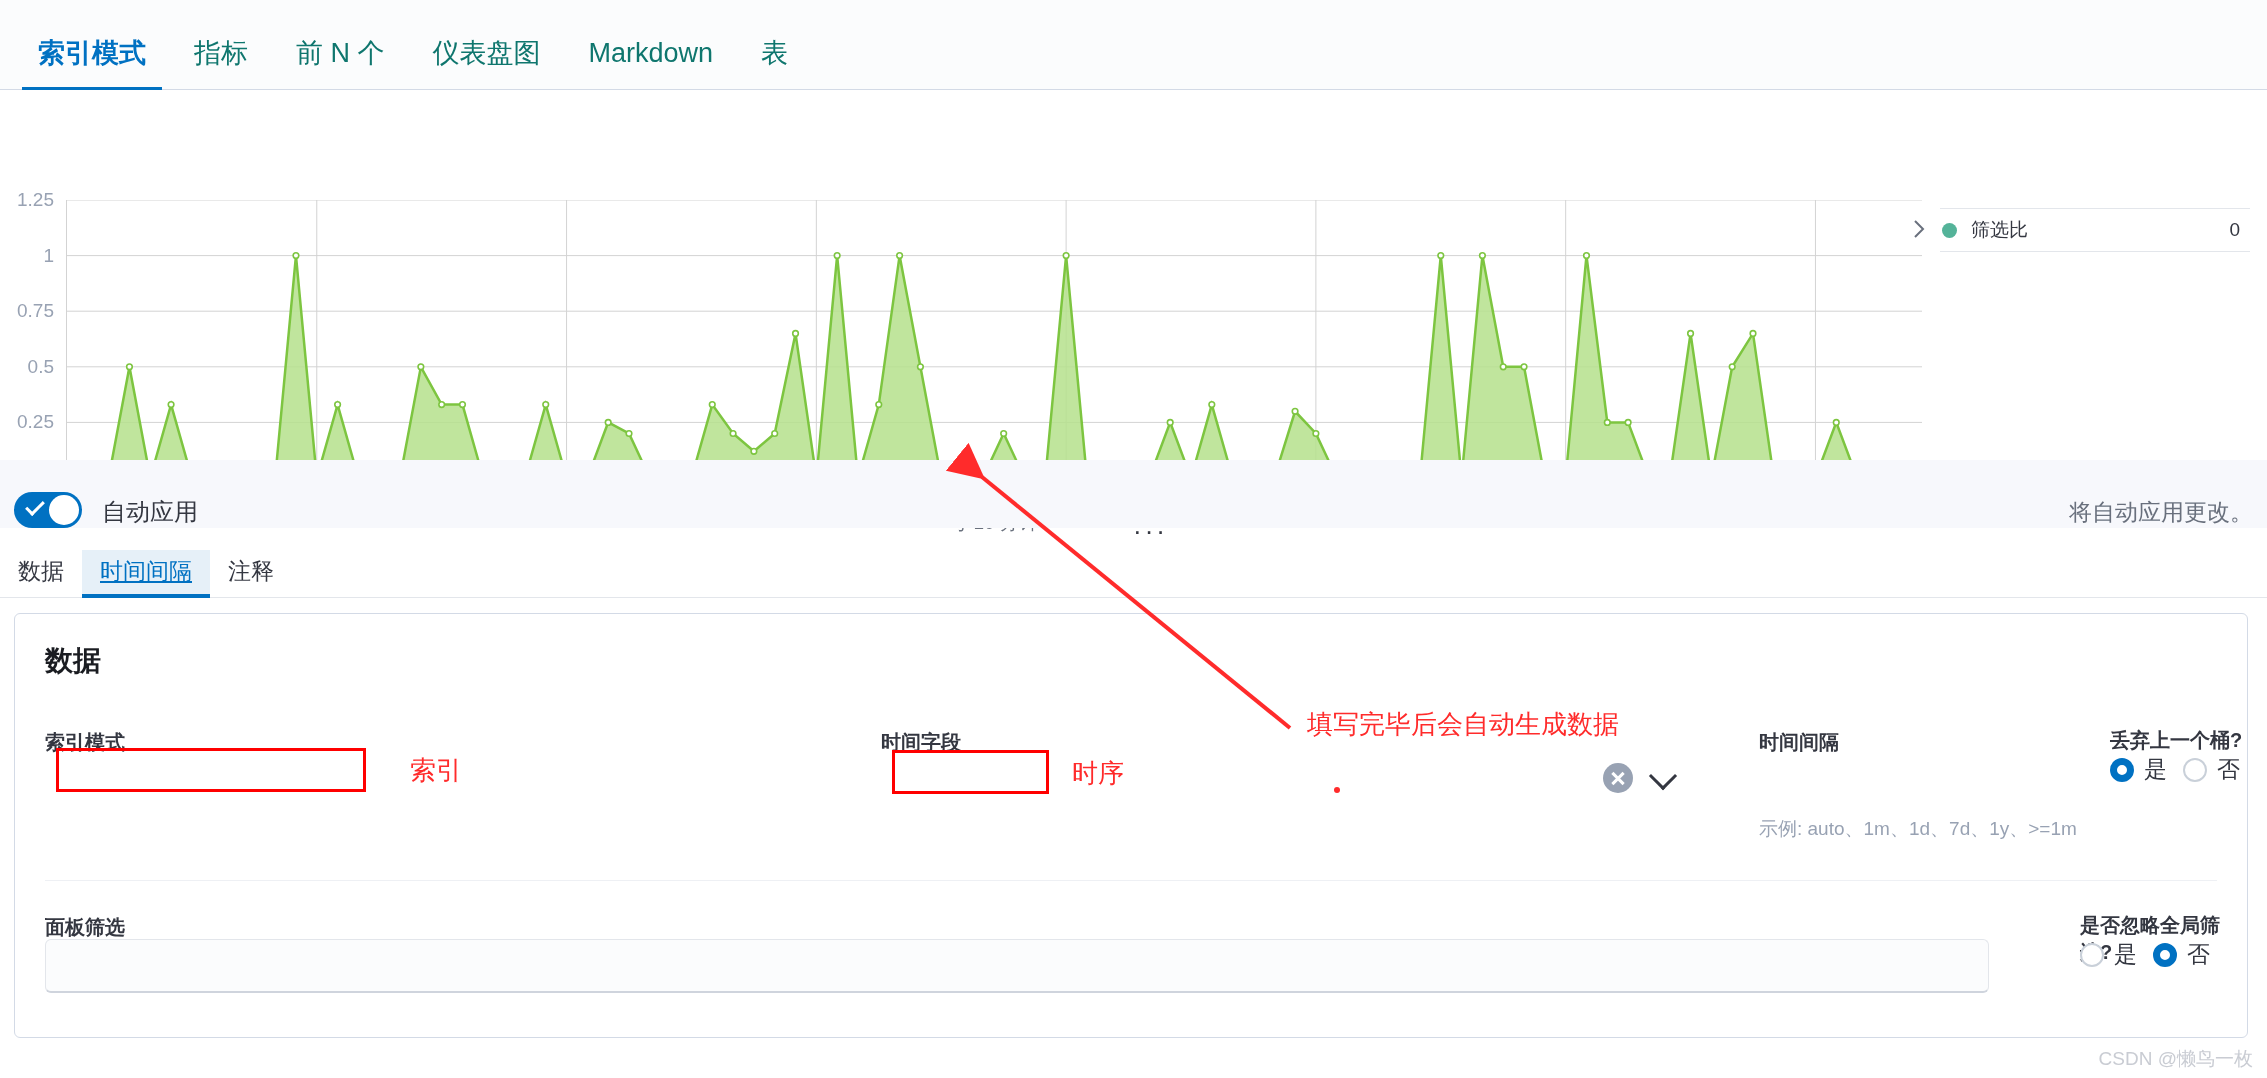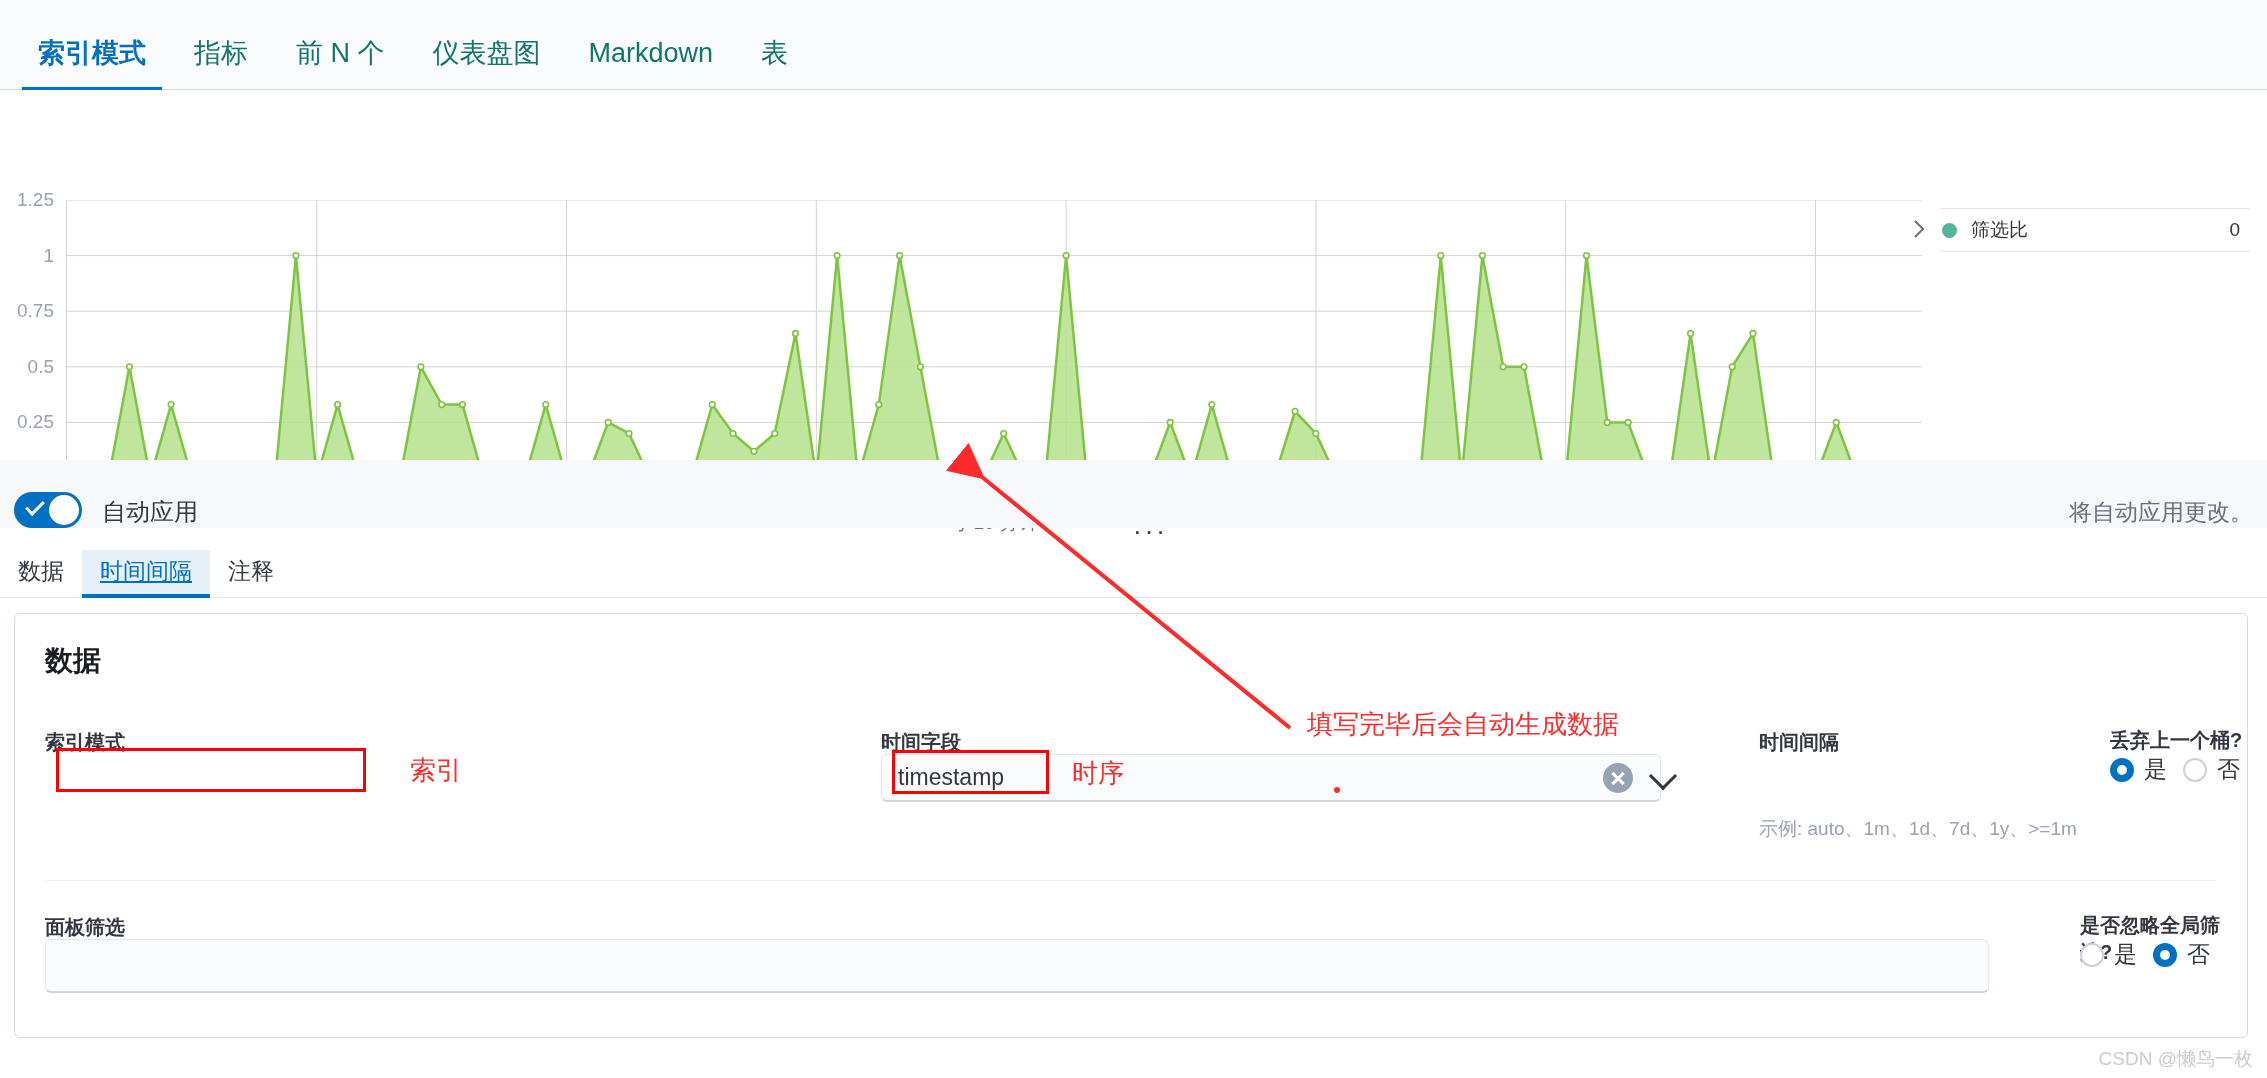--- a/index.html
+++ b/index.html
@@ -378,21 +378,20 @@
       <div class="subtab active">时间间隔</div>
       <div class="subtab">注释</div>
     </div>
 
   <div class="panel">
     <div class="panel-title">数据</div>
 
     <div class="field-label" style="left:30px; top:115px;">索引模式</div>
 
     <div class="field-label" style="left:866px; top:115px;">时间字段</div>
-    <div class="field-input" style="left:866px; top:140px; width:780px;">timestamp</div>
     <div class="clear-btn" style="left:1588px; top:149px;"></div>
     <div class="chev" style="left:1638px; top:152px;"></div>
 
     <div class="field-label" style="left:1744px; top:115px;">时间间隔</div>
     <div class="hint" style="left:1744px; top:202px;">示例: auto、1m、1d、7d、1y、&gt;=1m</div>
 
     <div class="field-label" style="left:2095px; top:113px;">丢弃上一个桶?</div>
     <div class="radio-group" style="left:2095px; top:140px;" id="radio-drop">
         <div class="radio sel">
           <span class="circ"></span>

